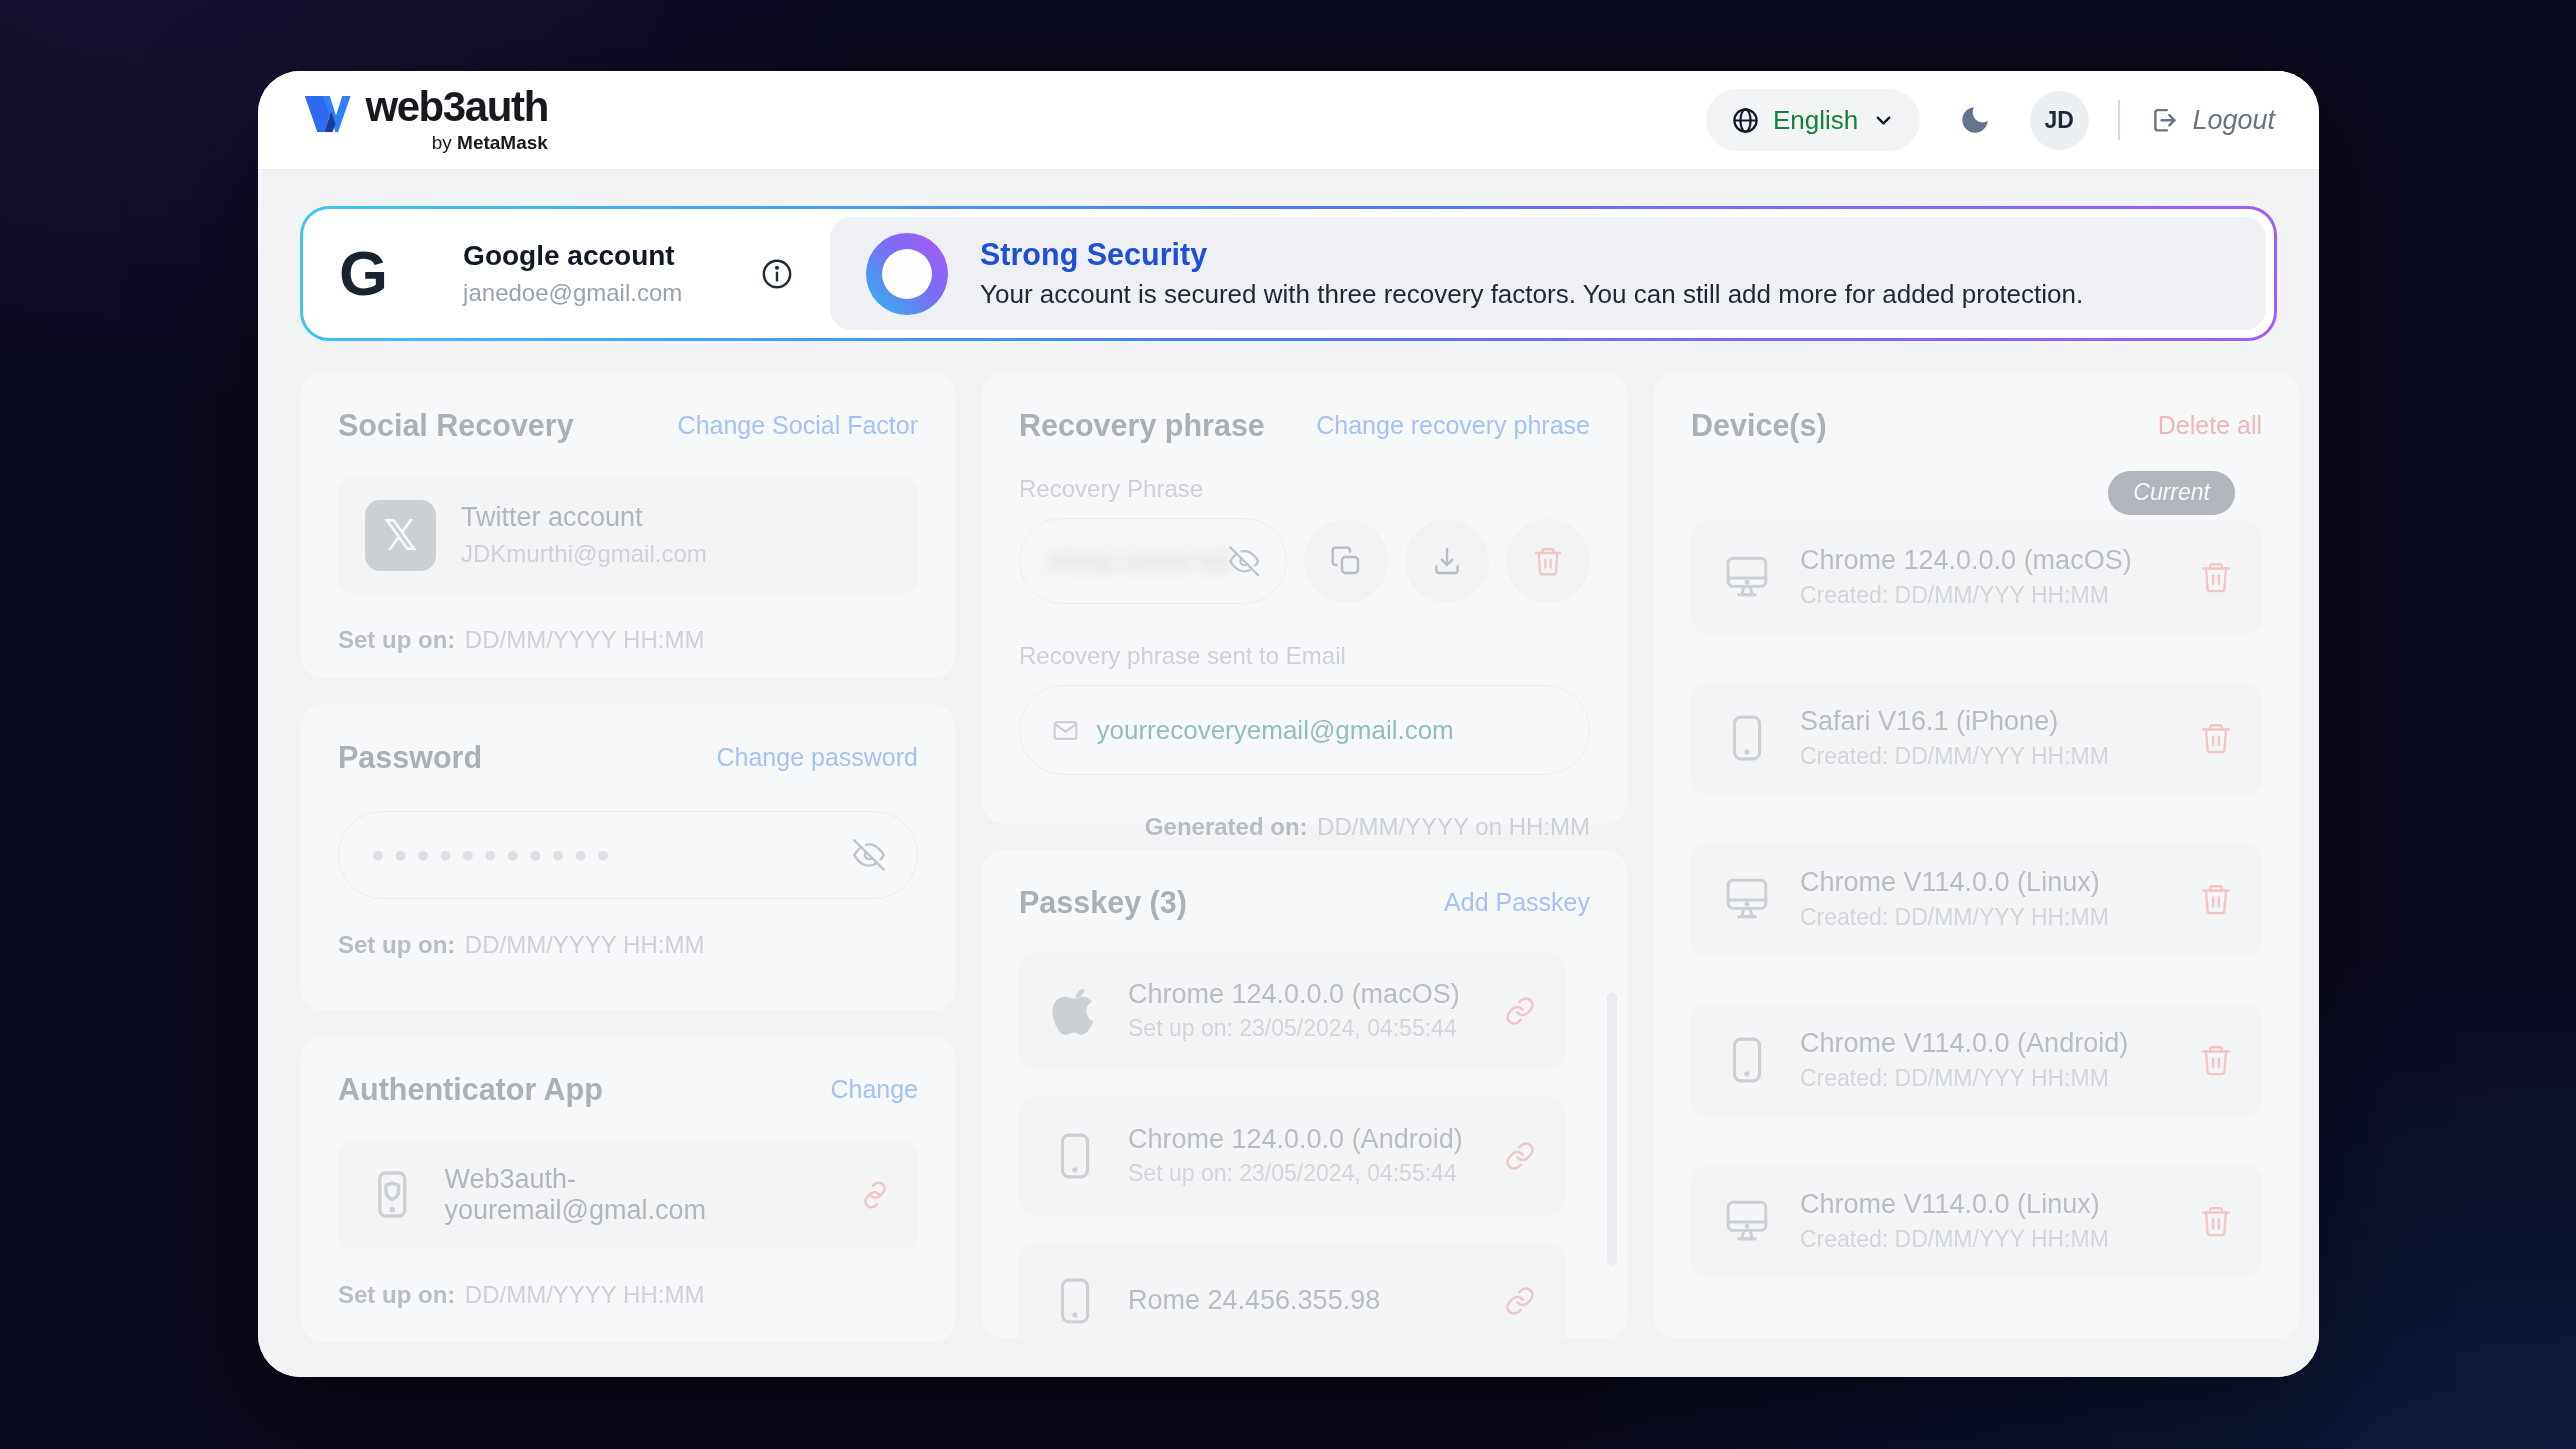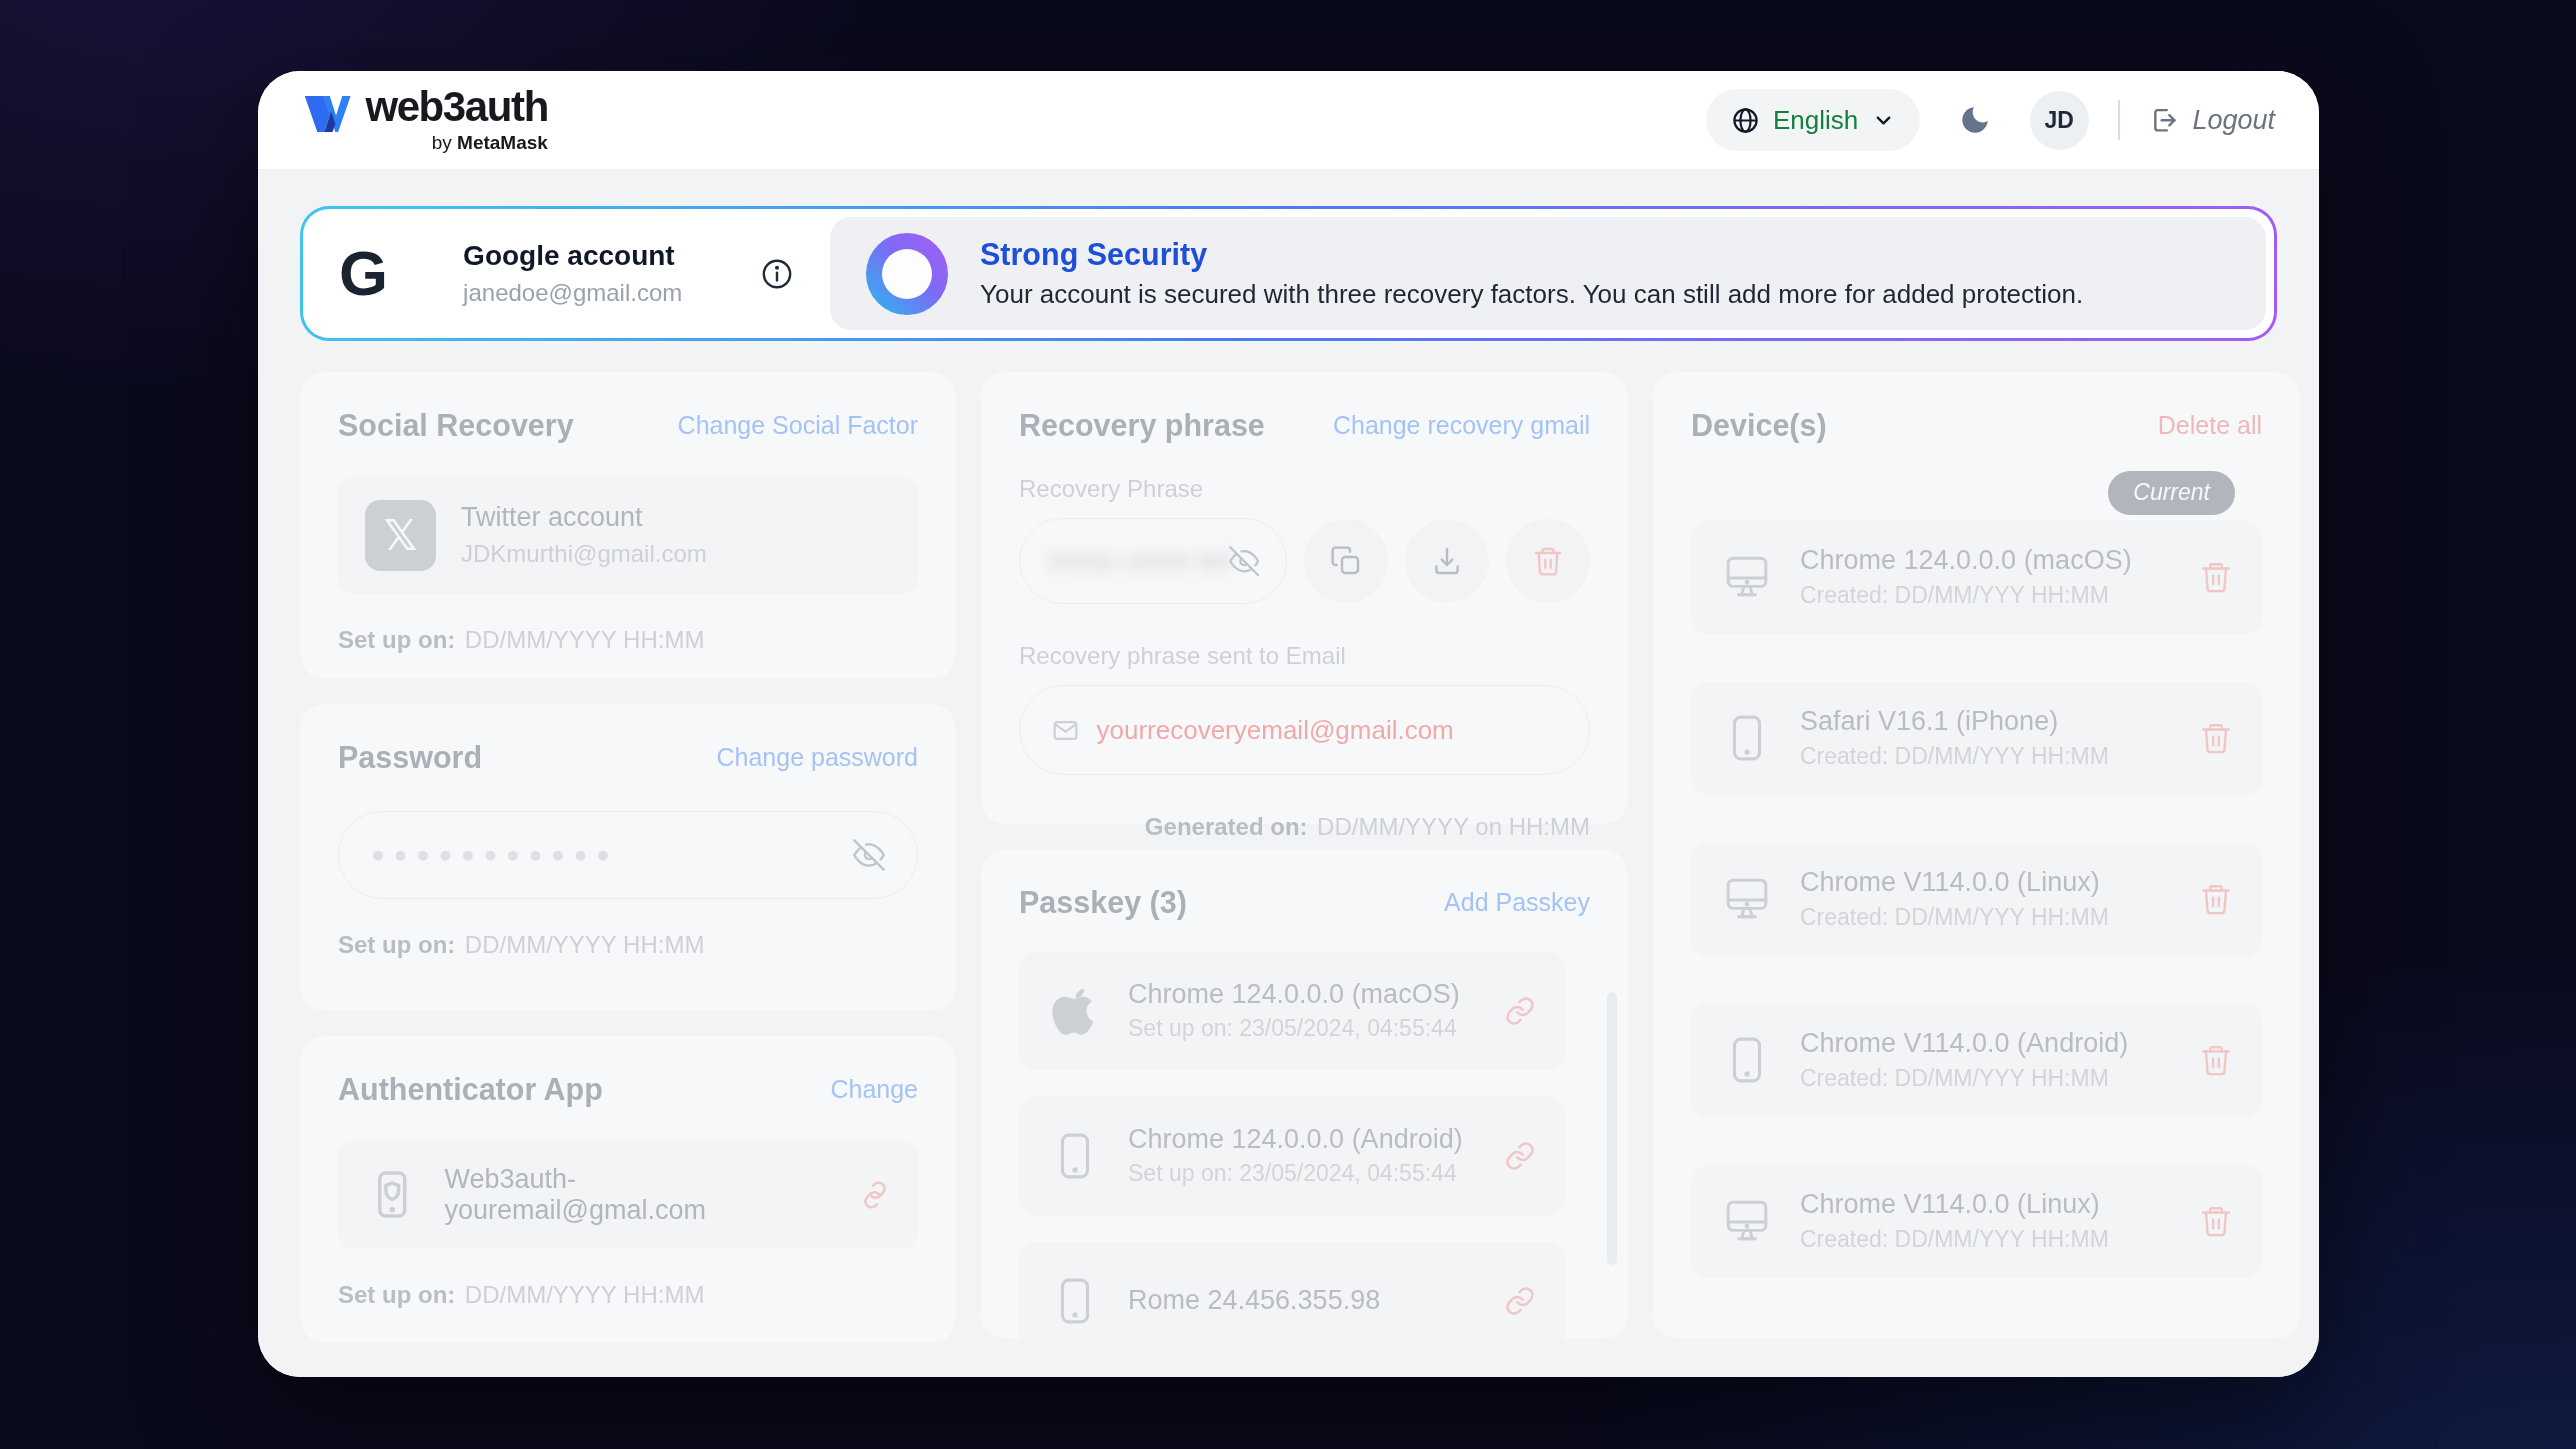--- a/index.html
+++ b/index.html
@@ -92,21 +92,21 @@
   .pw-input .icon-btn{ margin-left:auto; }
   
   .field-label{ font-size:24px; color:#9ca3af; margin-top:32px; }
   .rp-row{ display:flex; align-items:center; gap:17px; margin-top:15.3px; }
   .rp-input{ flex:1; min-width:0; height:86px; border:1.9px solid #e5e8ec; border-radius:43px;
     display:flex; align-items:center; padding:0 27px; }
   .rp-blur{ font-size:25px; color:#8d959f; filter:blur(6.7px); white-space:nowrap; overflow:hidden; flex:1; }
   .circle-btn{ width:84px; height:84px; border-radius:50%; background:#f3f4f7; border:none; cursor:pointer;
     display:flex; align-items:center; justify-content:center; flex:none; }
   .email-input{ margin-top:15.3px; height:90px; border:1.9px solid #e5e8ec; border-radius:45px;
-    display:flex; align-items:center; gap:17px; padding:0 30.5px; font-size:26px; color:#ef4444; }
+    display:flex; align-items:center; gap:17px; padding:0 30.5px; font-size:26px; color:#0f766e; }
   
   .pk-card{ height:490px; overflow:hidden; }
   .list{ display:flex; flex-direction:column; gap:27px; margin-top:32px; }
   .pk-card .list{ padding-right:25px; }
   .lrow{ background:#f5f6f8; border-radius:17px; padding:27px 29px; display:flex; align-items:center; gap:27px; min-height:118px; }
   .lrow .ic{ width:53px; display:flex; justify-content:center; color:#9aa1ab; flex:none; }
   .lrow-texts{ display:flex; flex-direction:column; gap:5.7px; }
   .lrow-title{ font-size:27px; color:#6b7280; }
   .lrow-sub{ font-size:23px; color:#a6adb6; }
   .row-action{ margin-left:auto; background:none; border:none; cursor:pointer; display:flex; }
@@ -268,21 +268,21 @@
             <b>Set up on:</b><span>DD/MM/YYYY HH:MM</span>
           </div>
         </div>
       </div>
 
       <div class="col">
 
         <div class="card" style="height:452px;">
           <div class="card-hd">
             <span class="card-title">Recovery phrase</span>
-            <button class="link">Change recovery gmail</button>
+            <button class="link">Change recovery phrase</button>
           </div>
           <div class="field-label">Recovery Phrase</div>
           <div class="rp-row">
             <div class="rp-input">
               <span class="rp-blur">sheep canoe ladder mo</span>
               <button class="icon-btn">
                 <svg width="30.5" height="30.5" viewBox="0 0 24 24" fill="none" stroke="#7b8694" stroke-width="1.8" stroke-linecap="round" stroke-linejoin="round">
                   <path d="M17.94 17.94A10.07 10.07 0 0 1 12 20c-7 0-11-8-11-8a18.45 18.45 0 0 1 5.06-5.94"></path>
                   <path d="M9.9 4.24A9.12 9.12 0 0 1 12 4c7 0 11 8 11 8a18.5 18.5 0 0 1-2.16 3.19"></path>
                   <path d="M14.12 14.12a3 3 0 1 1-4.24-4.24"></path>

